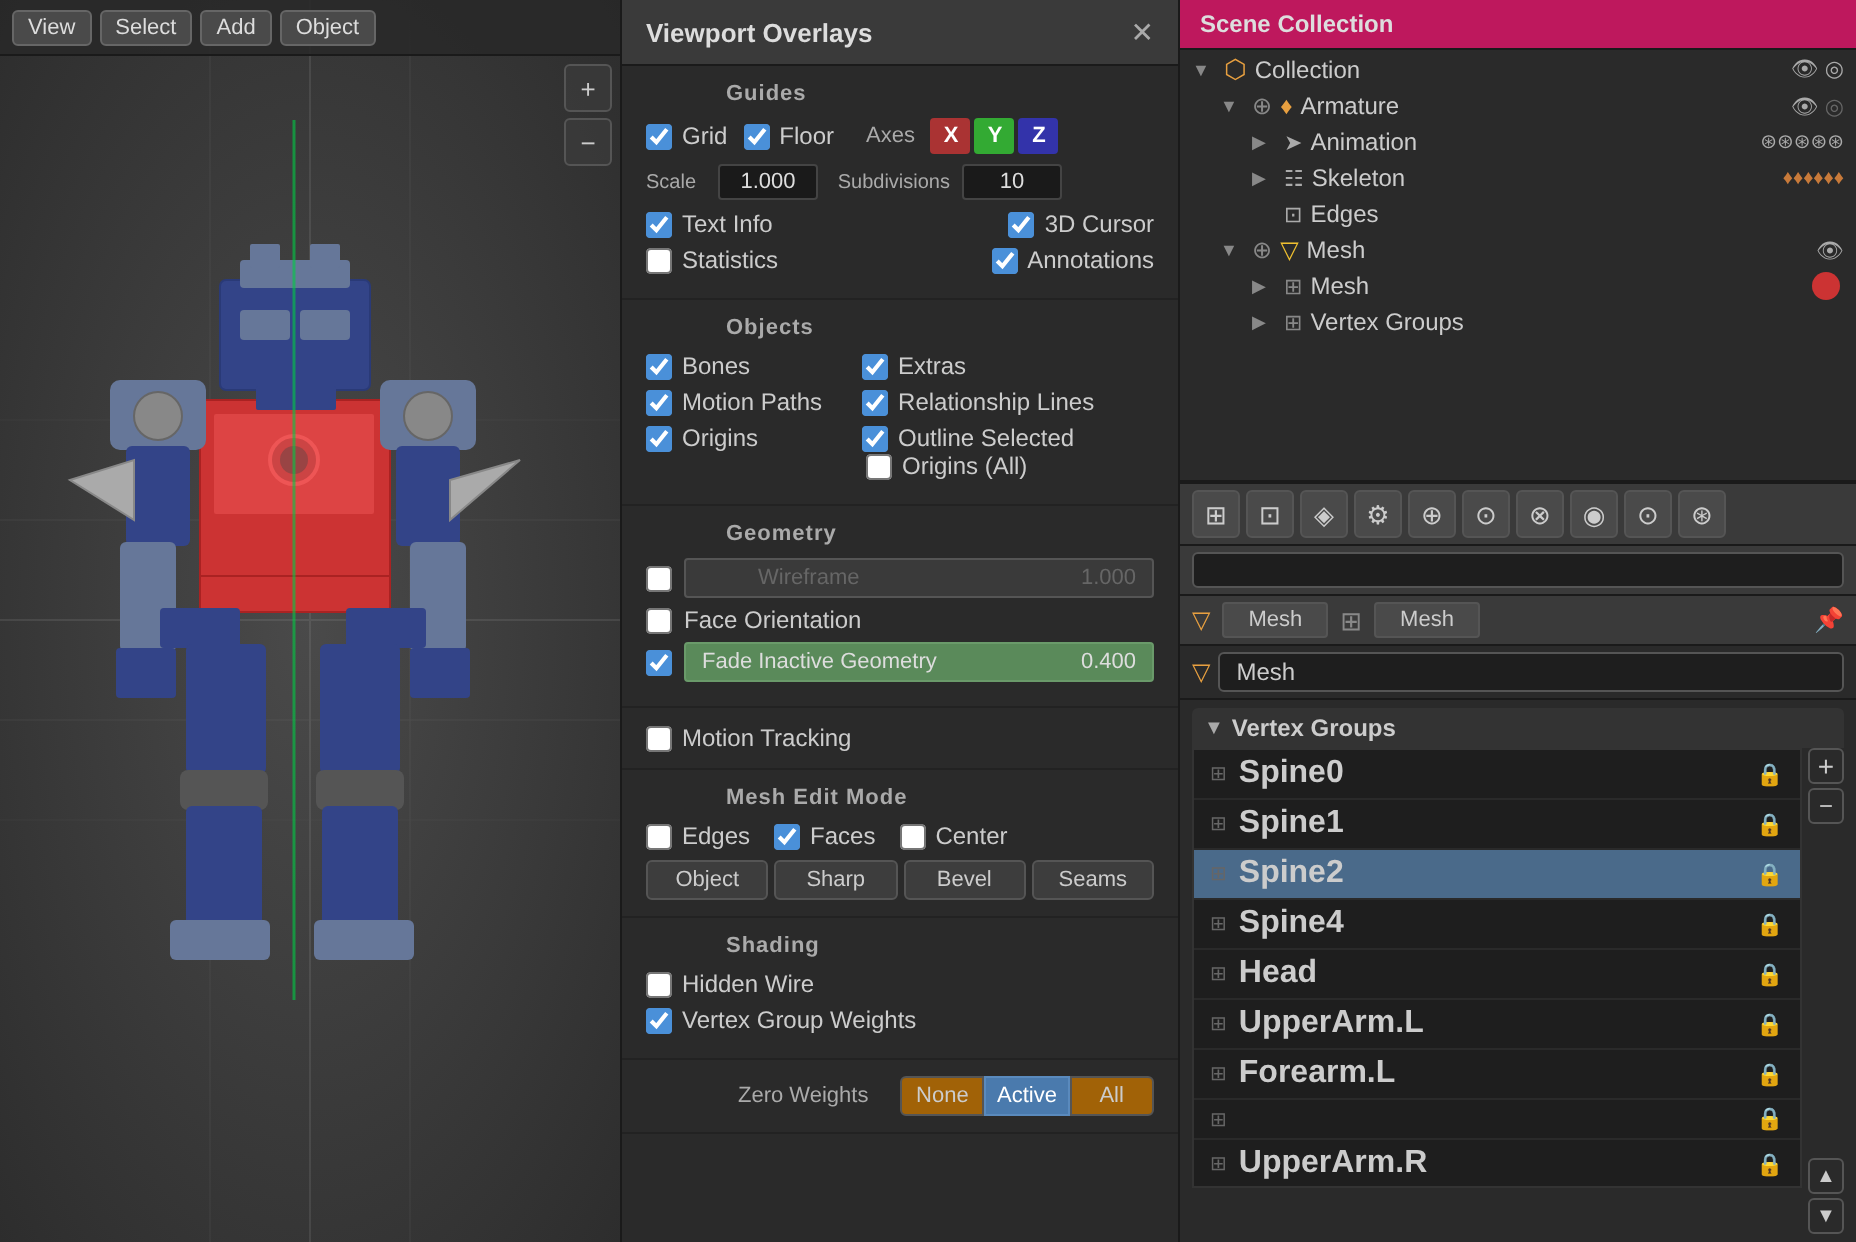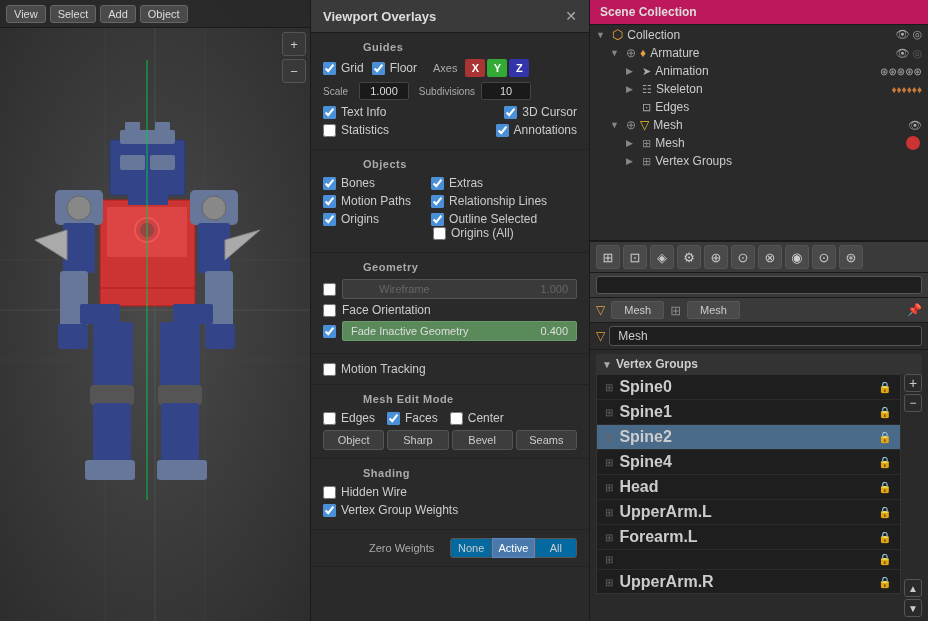--- a/index.html
+++ b/index.html
@@ -223,21 +223,21 @@
       margin-left: 46px;
     }
     .zw-label { color: #aaa; font-size: 11px; min-width: 75px; }
     .zw-btns {
       display: flex;
       gap: 0;
       flex: 1;
     }
     .zw-btn {
       flex: 1;
-      background: #0369a1;
+      background: #a16207;
       border: 1px solid #555;
       color: #ccc;
       font-size: 11px;
       padding: 3px 0;
       cursor: pointer;
       text-align: center;
     }
     .zw-btn:first-child { border-radius: 3px 0 0 3px; }
     .zw-btn:last-child { border-radius: 0 3px 3px 0; }
     .zw-btn.active { background: #4a7aad; border-color: #5a8abd; color: #fff; }

